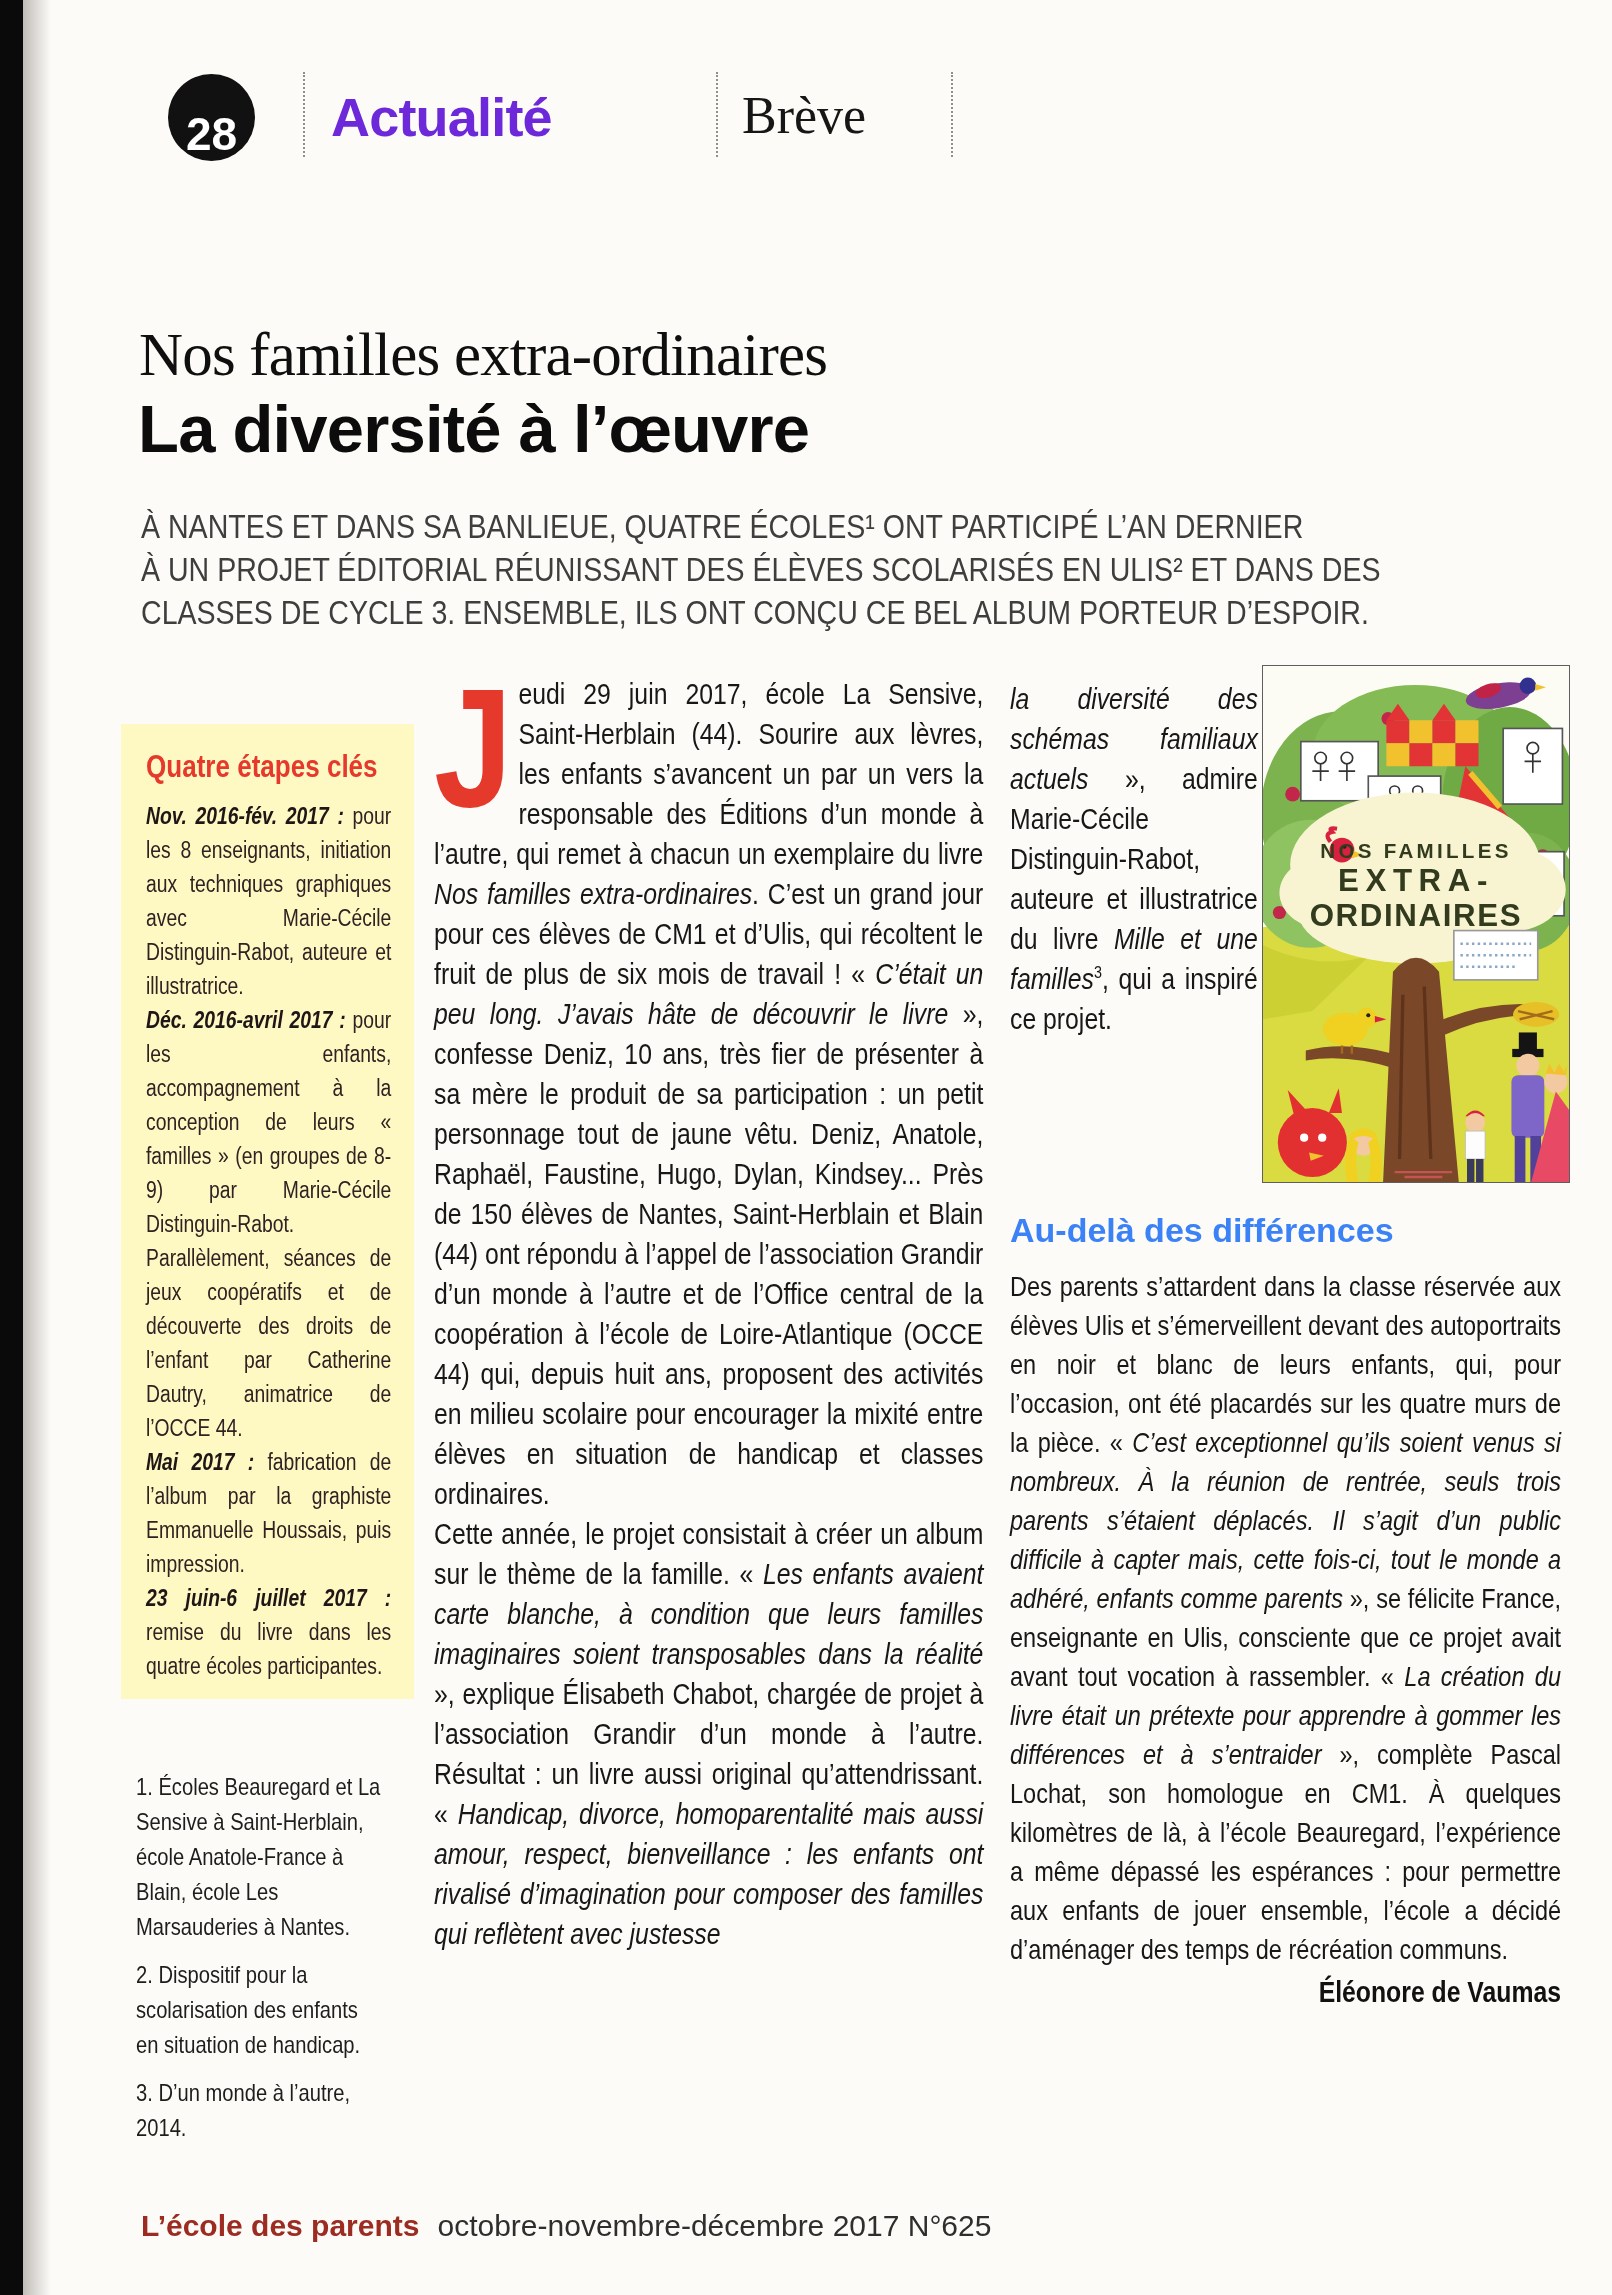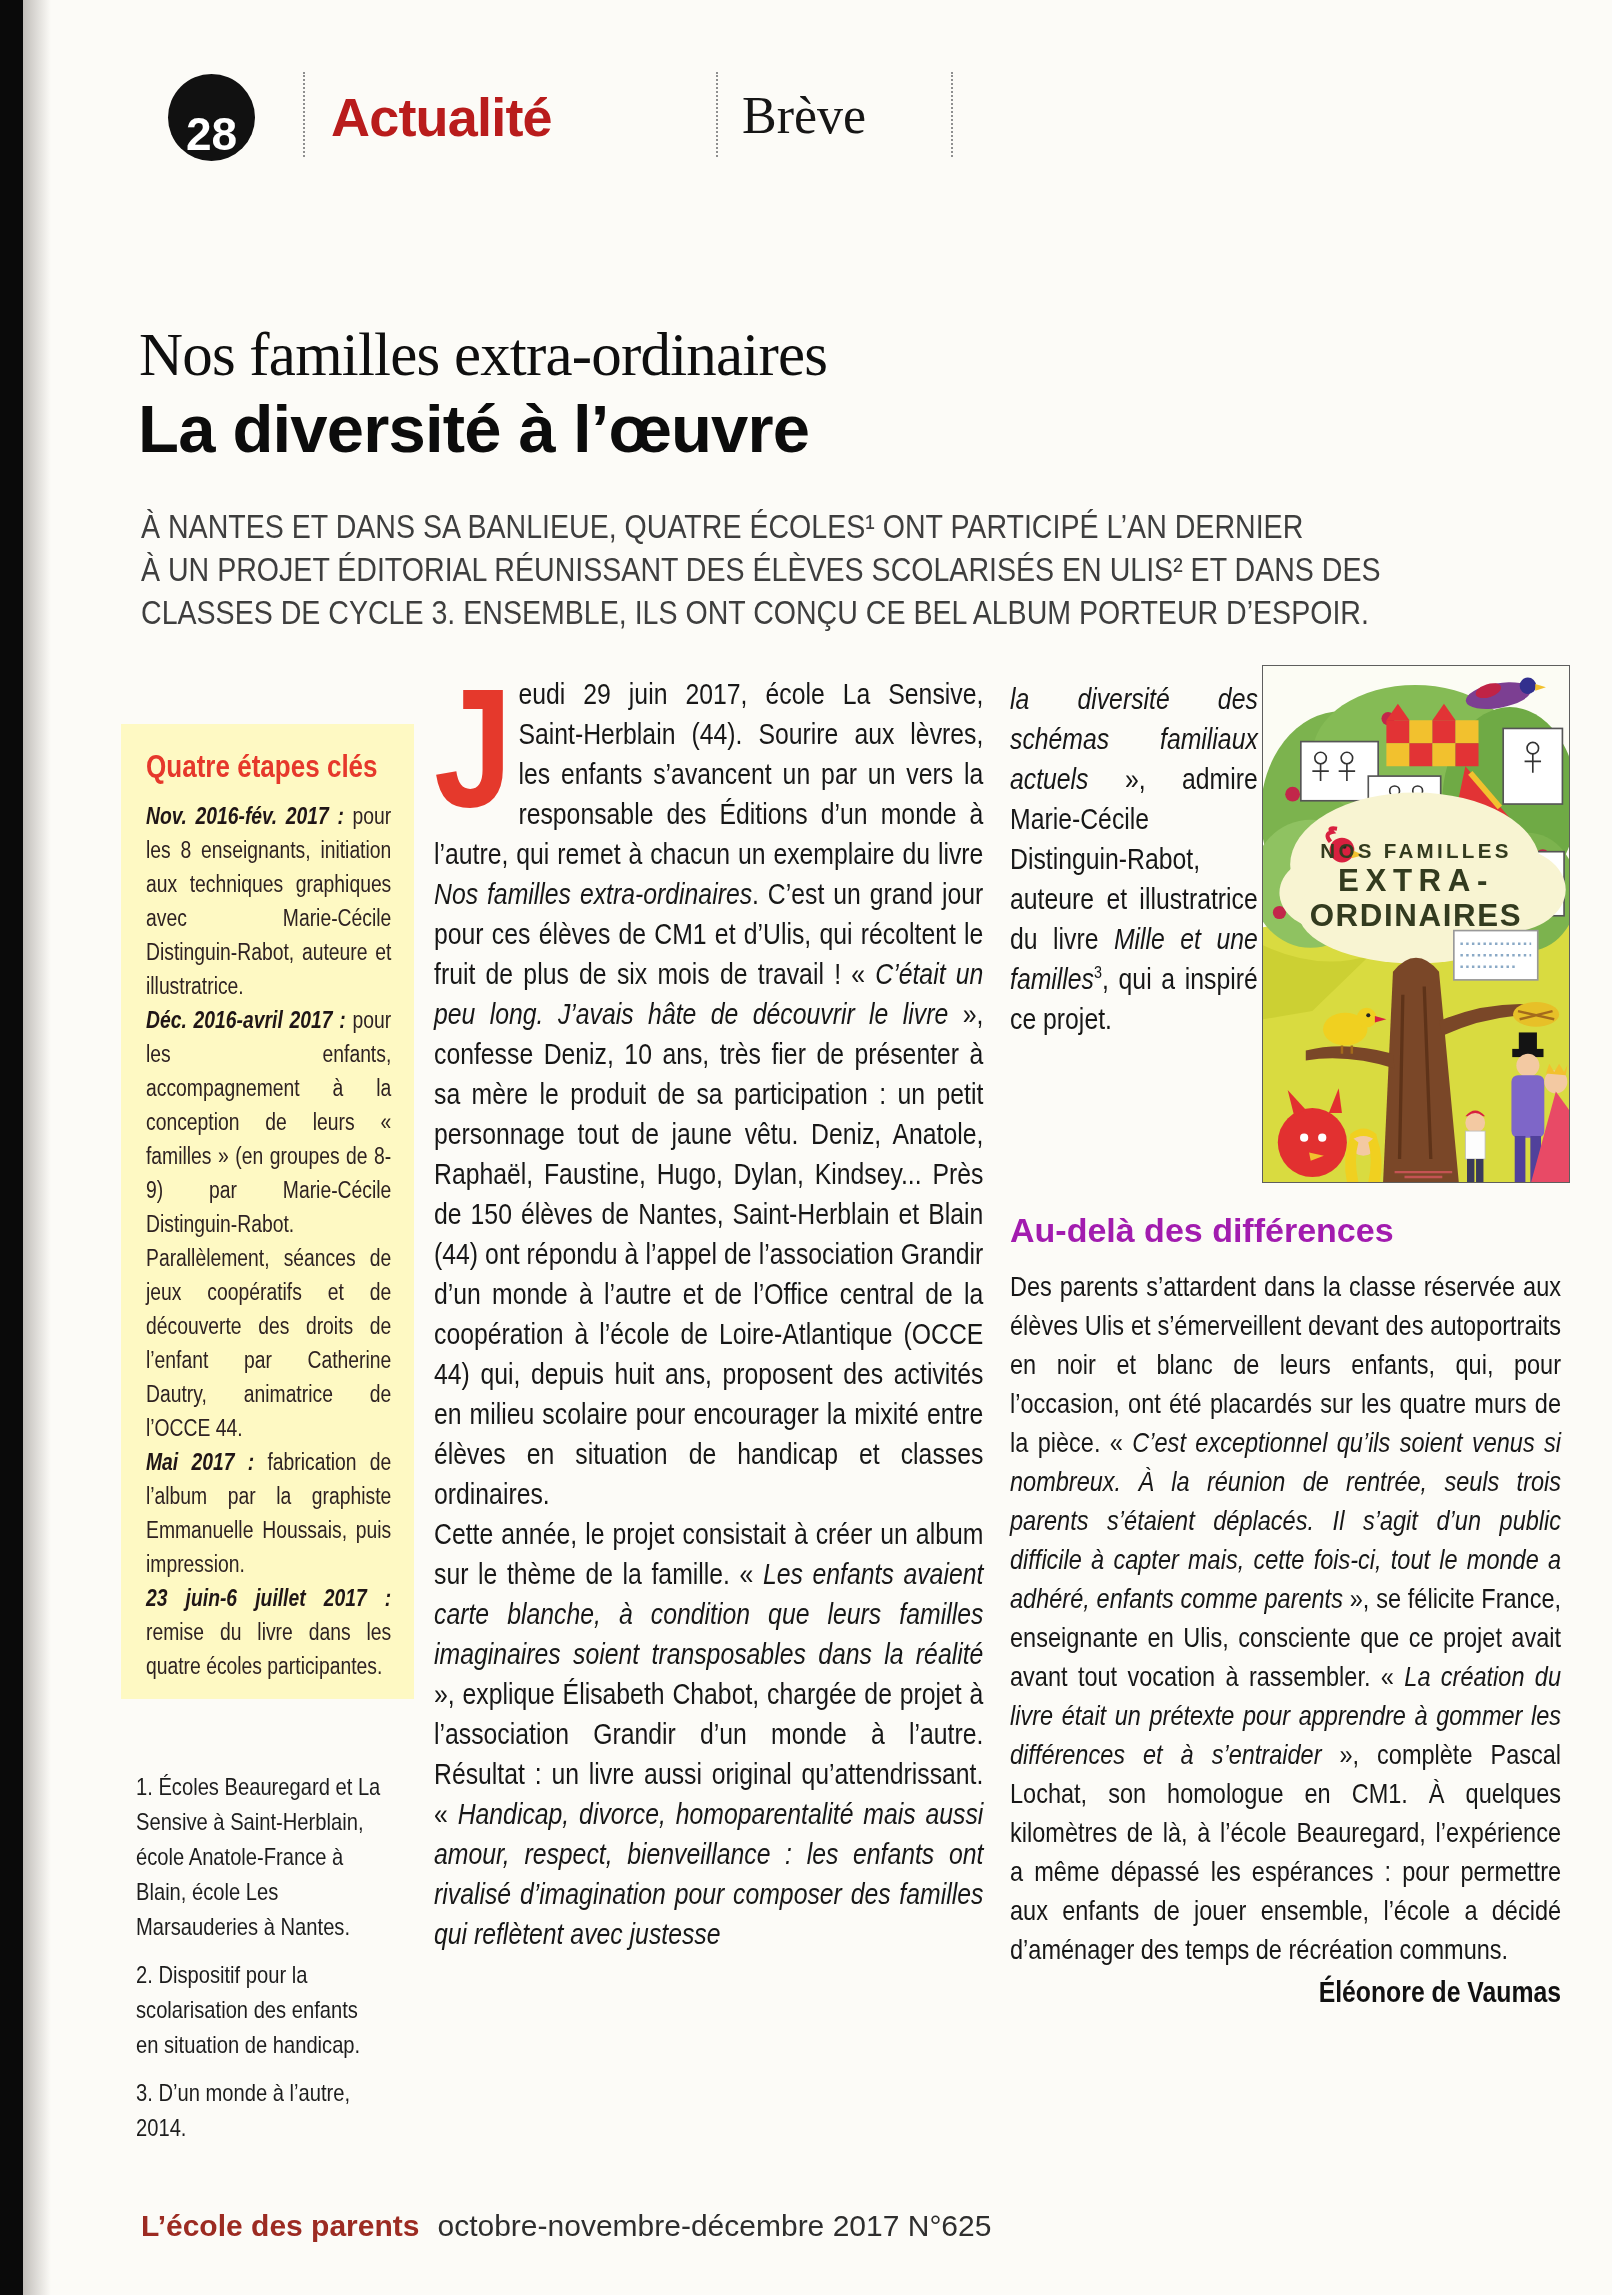--- a/index.html
+++ b/index.html
@@ -37,21 +37,21 @@
   .sidebar-title{font-size:31px;font-weight:bold;margin:0 0 14.8px 0;}
   .sidebar p{margin:0;font-size:23px;line-height:34px;text-align:justify;color:#2e2222;}
   
   .col2{left:434px;top:674px;width:654px;font-size:29.5px;line-height:40px;
         text-align:justify;color:#171717;}
   .col2 p{margin:0;}
   .dropcap{float:left;width:89px;font-size:168px;line-height:138px;font-weight:bold;
            margin:4.9px 11.5px 0 0;}
   .quoteblock{left:1010px;top:679px;width:295px;font-size:29.5px;line-height:40px;
               text-align:justify;color:#171717;}
-  .col3-heading{left:1010px;top:1211px;font-size:34px;font-weight:bold;color:#a21caf;
+  .col3-heading{left:1010px;top:1211px;font-size:34px;font-weight:bold;color:#3b82f6;
                 white-space:nowrap;}
   .col3{left:1010px;top:1267px;width:656px;font-size:28px;line-height:39px;
         text-align:justify;color:#171717;}
   .col3 p{margin:0;}
   .signature{font-weight:bold;text-align:right;margin-top:3.3px;font-size:29.5px;color:#111;}
   
   .s-i{font-style:italic;}
   .s-bi{font-weight:bold;font-style:italic;color:#201616;}
   sup{font-size:58%;line-height:0;}
   
@@ -71,21 +71,21 @@
 
 <div class="page">
 
   <div class="abs scan-band"></div>
   <div class="abs scan-fade"></div>
 
   <div class="abs page-circle">
     <span>28</span>
   </div>
   <div class="abs dotsep" style="left:303px;"></div>
-  <div class="abs section-label" style="color:#b91c1c;">Actualité</div>
+  <div class="abs section-label" style="color:#6d28d9;">Actualité</div>
   <div class="abs dotsep" style="left:716px;"></div>
   <div class="abs rubric-label">Brève</div>
   <div class="abs dotsep" style="left:951px;"></div>
 
   <div class="abs overtitle">Nos familles extra-ordinaires</div>
   <div class="abs main-title">La diversité à l’œuvre</div>
 
   <div class="abs standfirst cx">
     <div>À NANTES ET DANS SA BANLIEUE, QUATRE ÉCOLES¹ ONT PARTICIPÉ L’AN DERNIER</div>
     <div>À UN PROJET ÉDITORIAL RÉUNISSANT DES ÉLÈVES SCOLARISÉS EN ULIS² ET DANS DES</div>

